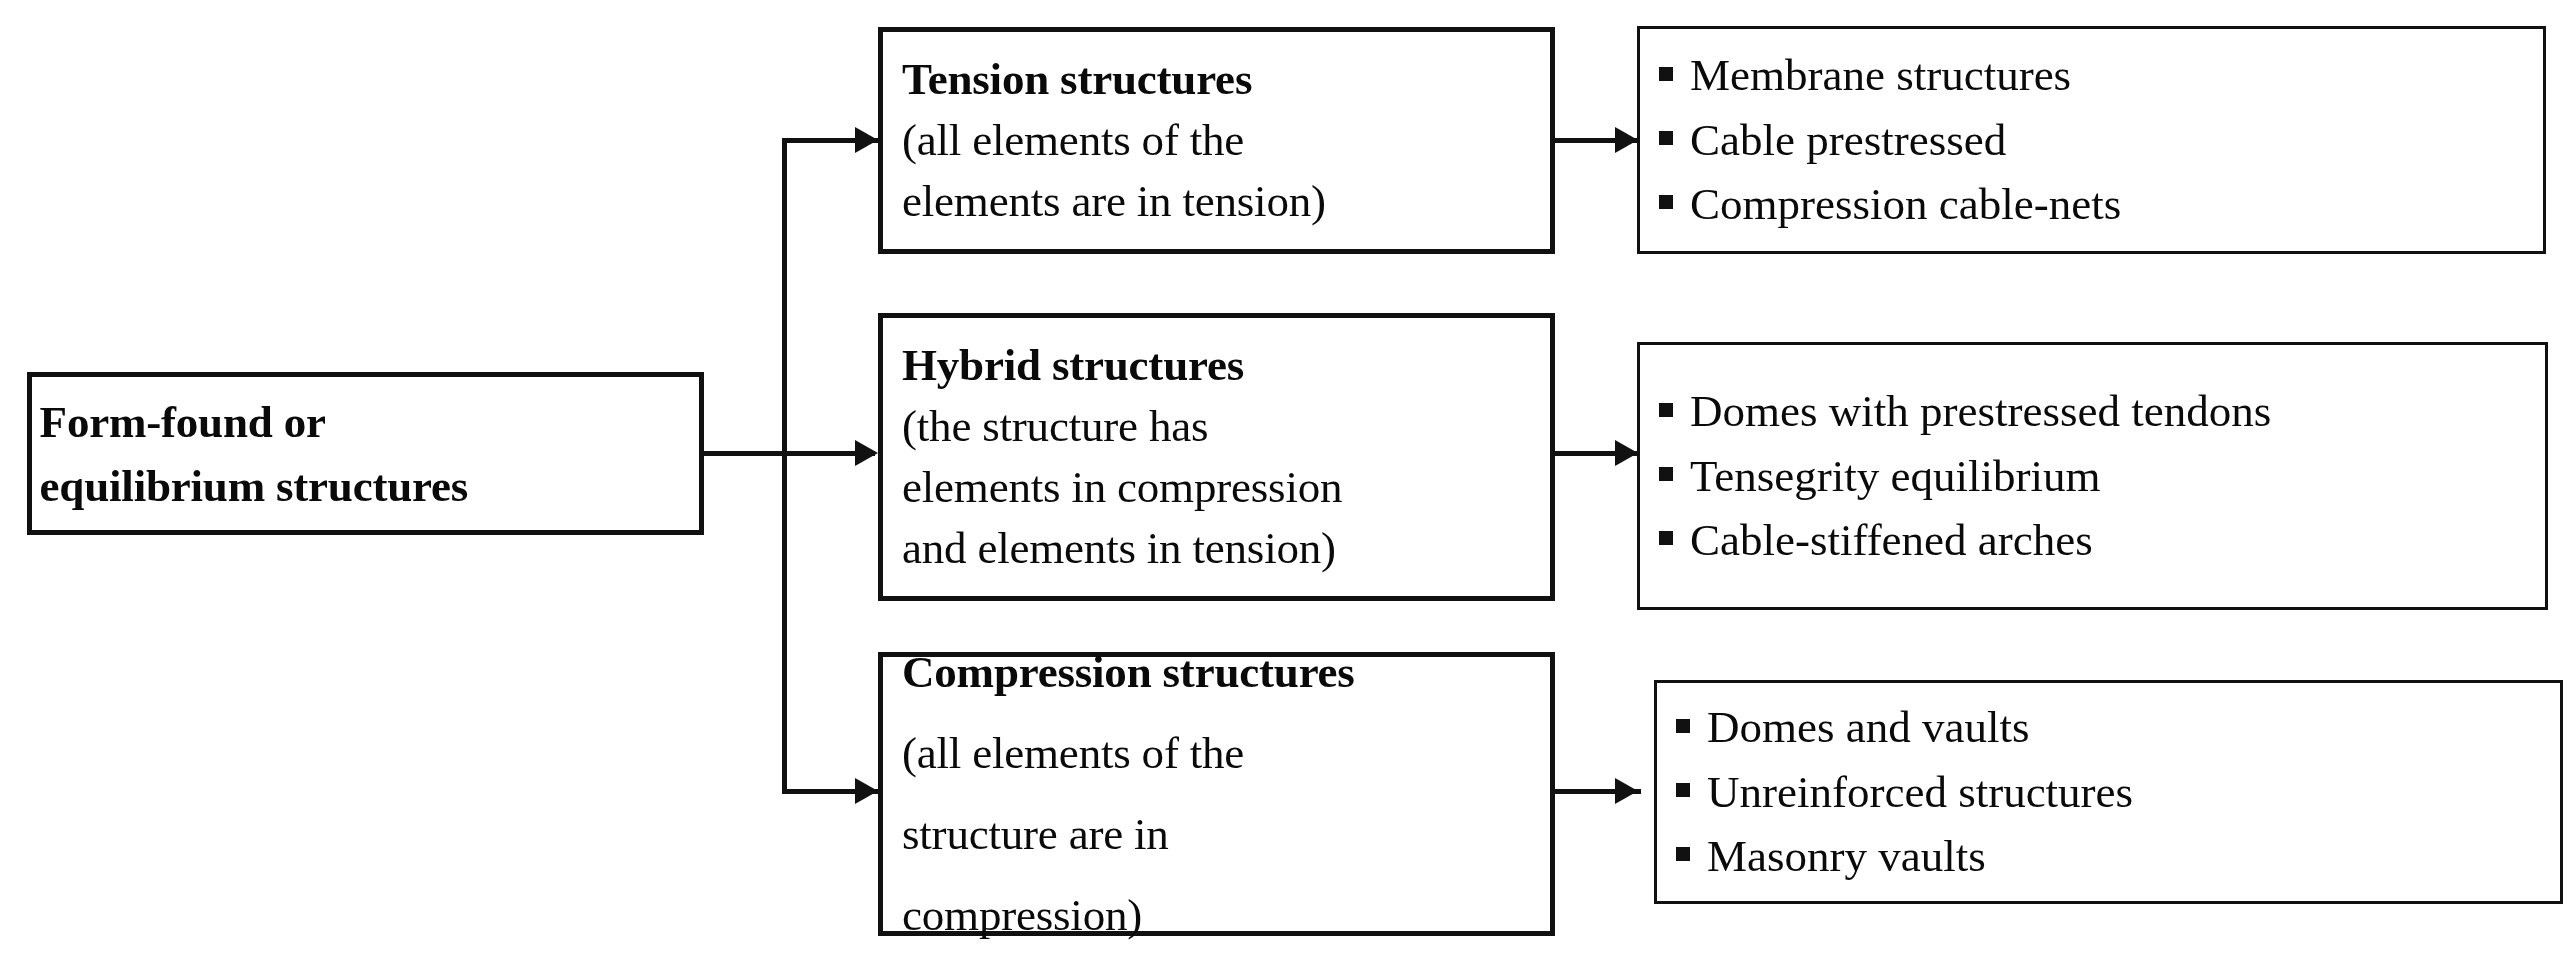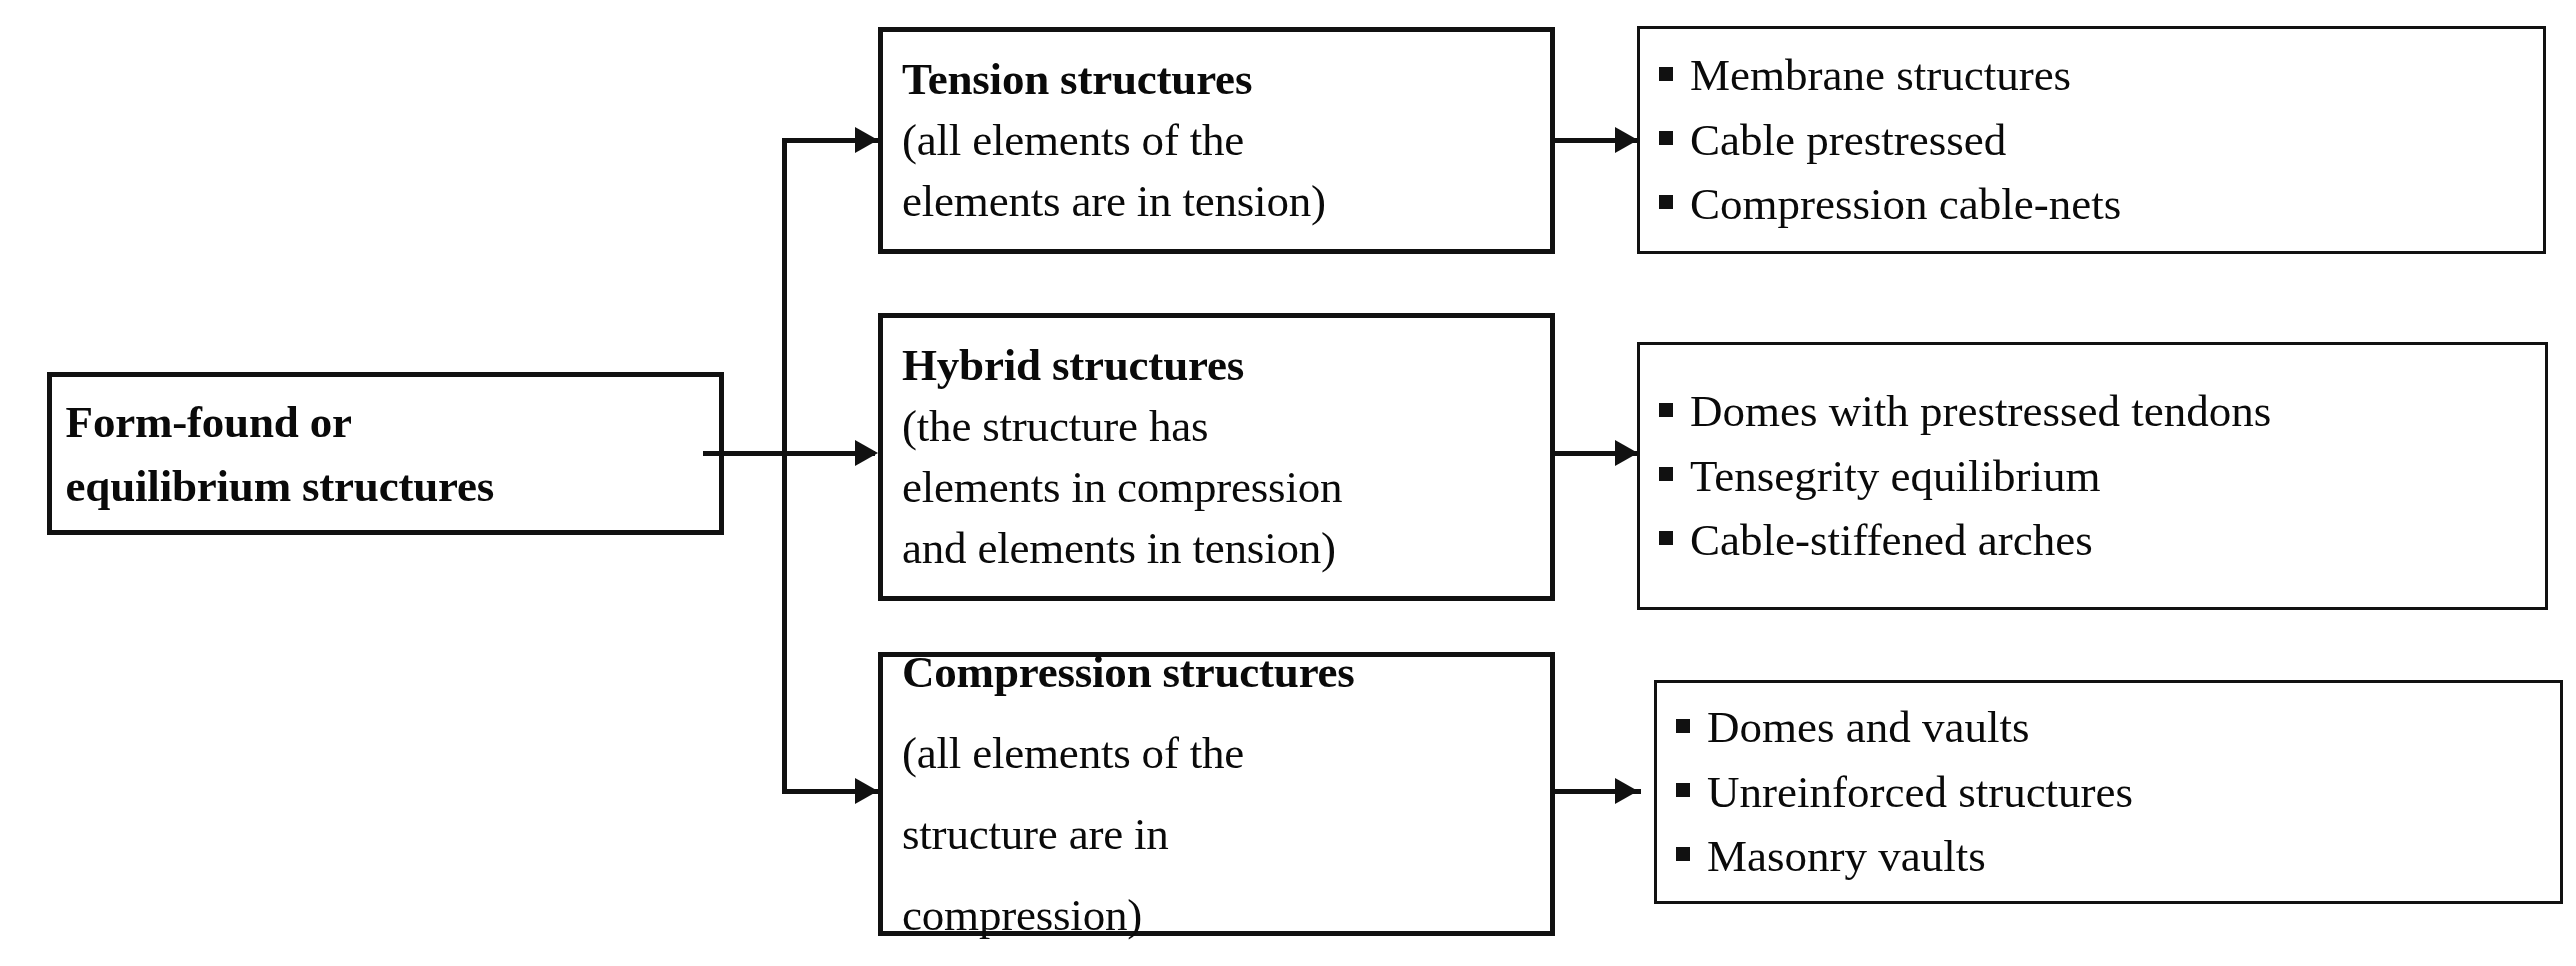--- a/index.html
+++ b/index.html
@@ -22,22 +22,21 @@
     position: absolute;
     box-sizing: border-box;
     background: #ffffff;
     border: 4.7px solid #111111;
     display: flex;
     flex-direction: column;
     justify-content: center;
   }
   .node.root {
     border-width: 5.5px;
-    padding: 0 14px;
-    margin-left: 20px;
+    padding: 0 8px;
   }
   .node.cat {
     border-width: 5.5px;
     padding: 0 0 0 19px;
   }
   .node.list {
     border-width: 3.9px;
     padding: 0 0 0 19px;
     justify-content: center;
   }

